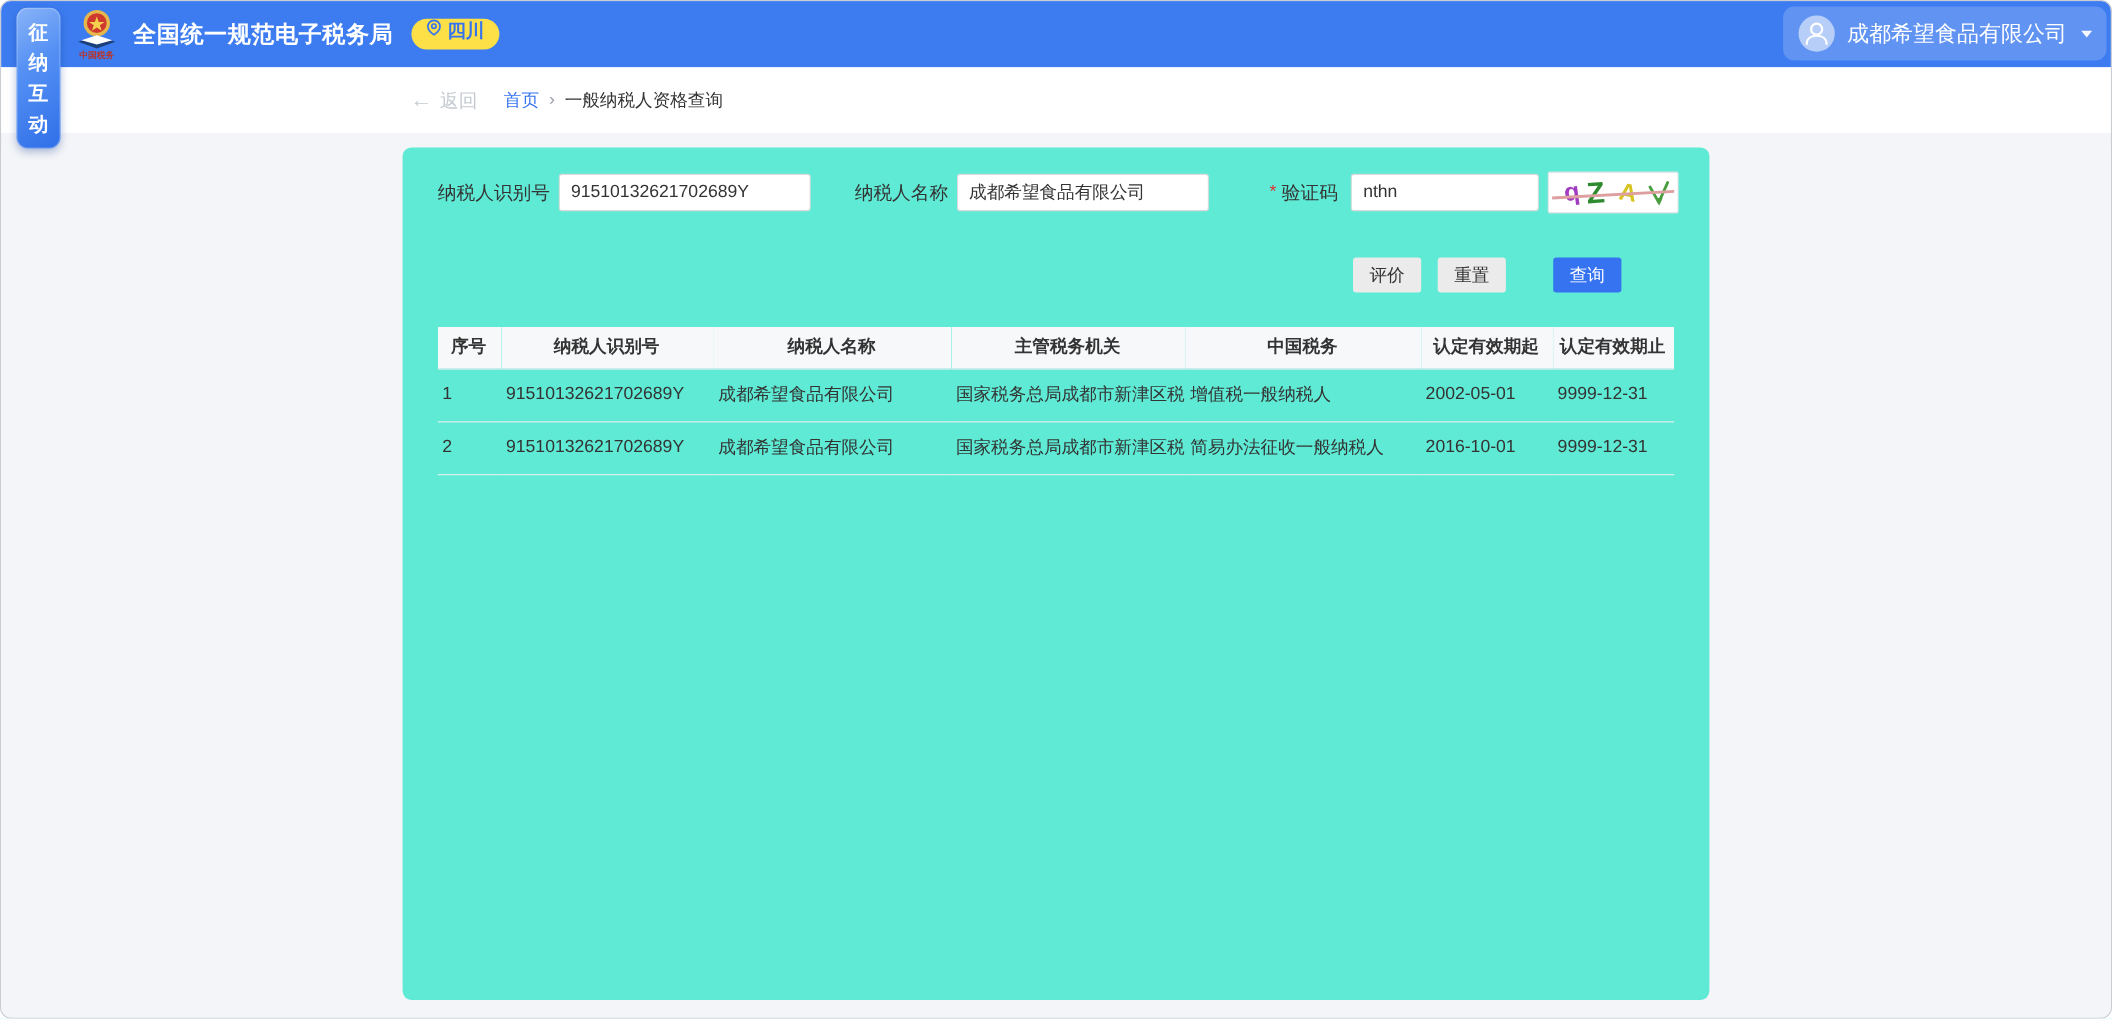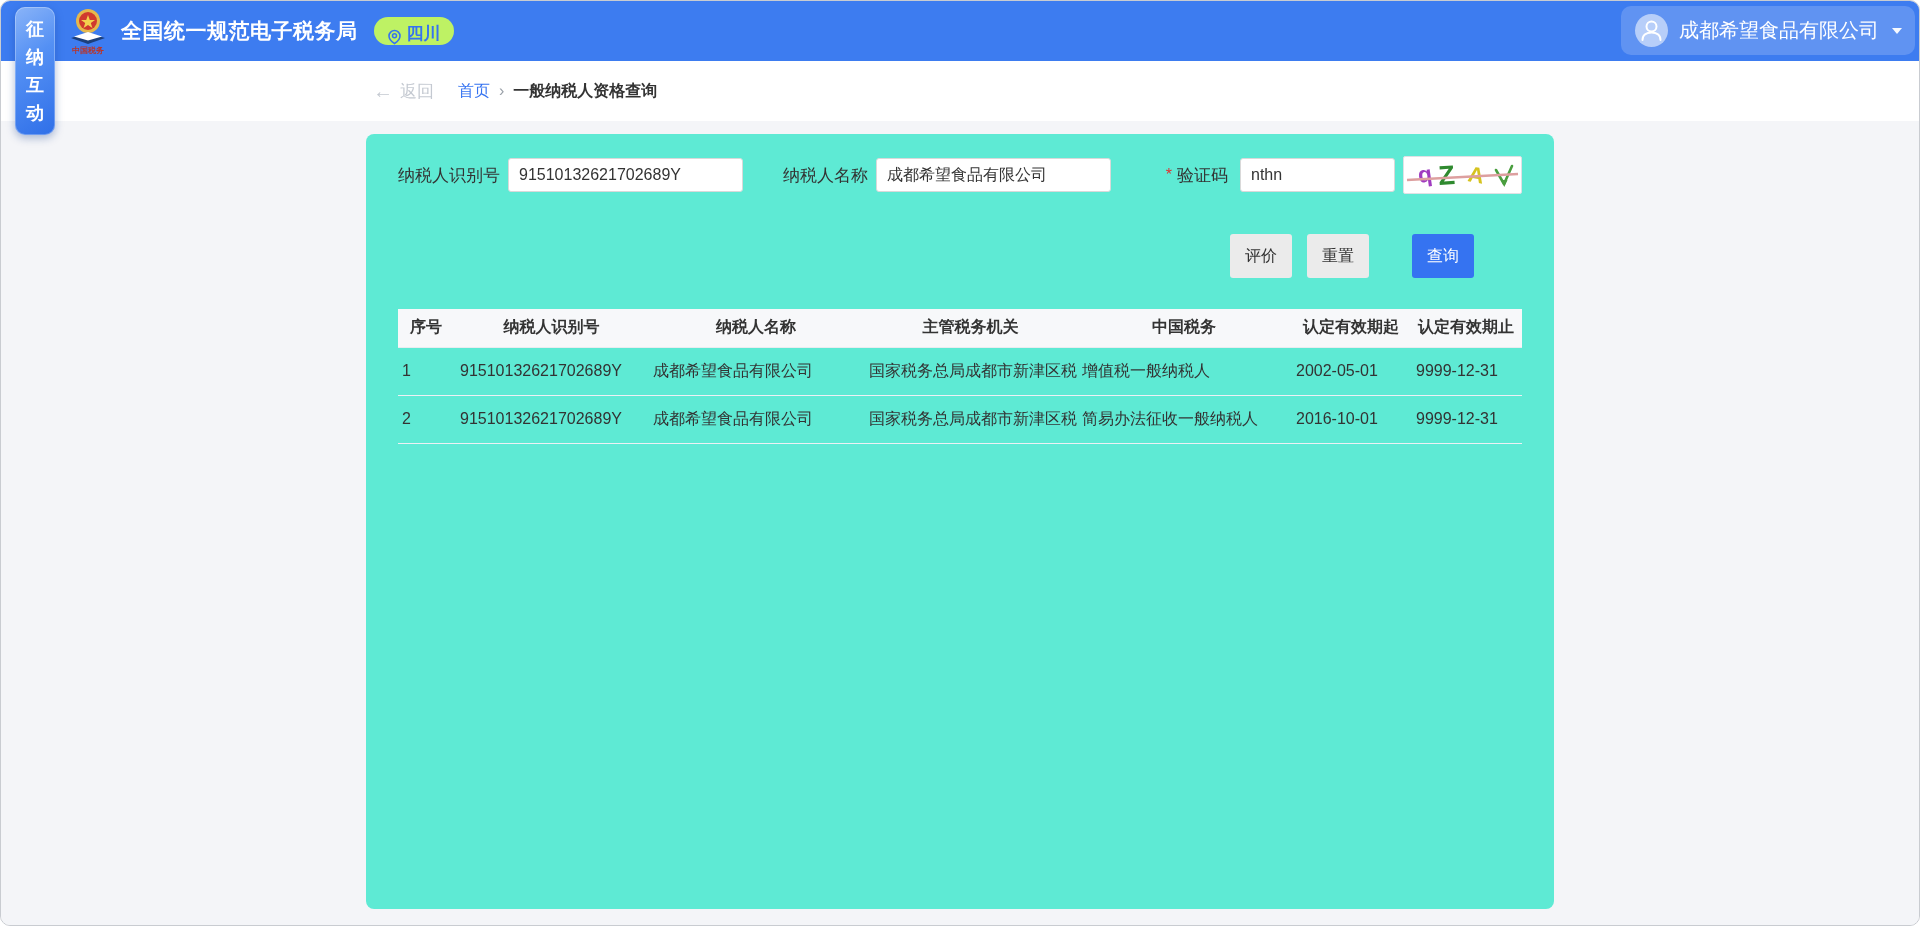--- a/index.html
+++ b/index.html
@@ -7,22 +7,22 @@
   html, body { width: 1920px; height: 926px; overflow: hidden; background: #fff;
     font-family: "Liberation Sans", "DejaVu Sans", sans-serif; }
   .window { position: absolute; inset: 0; border: 1px solid #c9ccd1; border-radius: 10px;
     overflow: hidden; background: #f4f5f8; }
 
   
   .header { position: relative; height: 60px; background: #3d7cf0;
     display: flex; align-items: center; padding-left: 66px; }
   .logo { flex: 0 0 auto; display: flex; align-items: center; }
   .app-title { color: #fff; font-size: 21px; font-weight: 600; margin-left: 12px; letter-spacing: .5px; }
-  .region-badge { margin-left: 16px; height: 28px; background: #bef264; border-radius: 14px;
-    color: #3573f1; display: flex; align-items: flex-end; gap: 5px; padding: 0 13px;
+  .region-badge { margin-left: 16px; height: 28px; background: #fde047; border-radius: 14px;
+    color: #3573f1; display: flex; align-items: flex-start; gap: 5px; padding: 0 13px;
     font-size: 17px; font-weight: 600; cursor: pointer; }
   .user-menu { position: absolute; right: 4px; top: 5px; height: 49px;
     background: rgba(255,255,255,.18); border-radius: 10px; display: flex; align-items: center;
     padding: 0 13px 0 14px; gap: 11px; cursor: pointer; }
   .avatar { width: 33px; height: 33px; border-radius: 50%; background: rgba(255,255,255,.55);
     display: flex; align-items: center; justify-content: center; }
   .user-name { color: #fff; font-size: 20px; font-weight: 500; }
   .caret { width: 0; height: 0; border-left: 5px solid transparent; border-right: 5px solid transparent;
     border-top: 6px solid #fff; opacity: .95; margin-left: 2px; }
 
@@ -34,41 +34,41 @@
     display: flex; flex-direction: column; align-items: center; justify-content: center;
     gap: 4px; color: #fff; font-size: 18px; font-weight: 700; cursor: pointer; }
 
   
   .breadcrumb-bar { height: 60px; background: #fff; display: flex; align-items: center;
     padding-left: 372px; font-size: 16px; }
   .back-btn { display: flex; align-items: center; gap: 7px; color: #c4c9d1; font-size: 17px; cursor: pointer; }
   .back-arrow { font-size: 20px; line-height: 1; }
   .crumb-home { color: #3573f1; margin-left: 24px; cursor: pointer; text-decoration: none; }
   .crumb-sep { color: #9aa0a8; margin: 0 9px; }
-  .crumb-current { color: #333; font-weight: bold; }
+  .crumb-current { color: #333; }
 
   
   .main { height: 806px; background: #f4f5f8; }
   .card { width: 1188px; height: 775px; margin: 13px auto 0; background: #5eead4;
     border-radius: 8px; padding: 22px 32px; }
 
   .form-row { display: flex; align-items: center; }
   .f-label { font-size: 17px; color: #333; white-space: nowrap; }
   .f-input { height: 34px; border: 1px solid #d9d9d9; border-radius: 3px; padding: 0 10px;
     font-size: 16px; color: #333; font-family: inherit; outline: none; }
-  .w250 { width: 250px; } .w145 { width: 155px; }
+  .w250 { width: 250px; } .w145 { width: 171px; }
   .gap8 { margin-right: 8px; }
   .g2 { margin-left: 40px; } .g3 { margin-left: 55px; }
   .req { color: #e03131; font-size: 16px; margin-right: 5px; }
   .captcha-box { margin-left: 8px; width: 119px; height: 38px; border: 1px solid #dfe1e5;
     border-radius: 2px; background: #fff; cursor: pointer; display: flex; }
 
   .buttons-row { display: flex; justify-content: flex-end; gap: 15px;
     margin-top: 40px; padding-right: 48px; }
-  .btn { height: 44px; padding: 0 15px; font-size: 16px; border: none; border-radius: 3px;
+  .btn { height: 32px; padding: 0 15px; font-size: 16px; border: none; border-radius: 3px;
     cursor: pointer; font-family: inherit; }
   .btn-gray { background: #ebebeb; color: #333; }
   .btn-primary { background: #3573f1; color: #fff; margin-left: 28px; }
 
   
   table { margin-top: 31px; width: 1124px; border-collapse: collapse; table-layout: fixed;
     font-size: 16px; color: #333; }
   thead th { background: #f7f8fa; height: 38px; font-weight: 700; text-align: center;
     padding: 0 6px 0 4px; white-space: nowrap; overflow: hidden; border-bottom: 1px solid #e9ecf0; }
   tbody td { height: 48px; padding: 0 6px 0 4px; white-space: nowrap; overflow: hidden;

